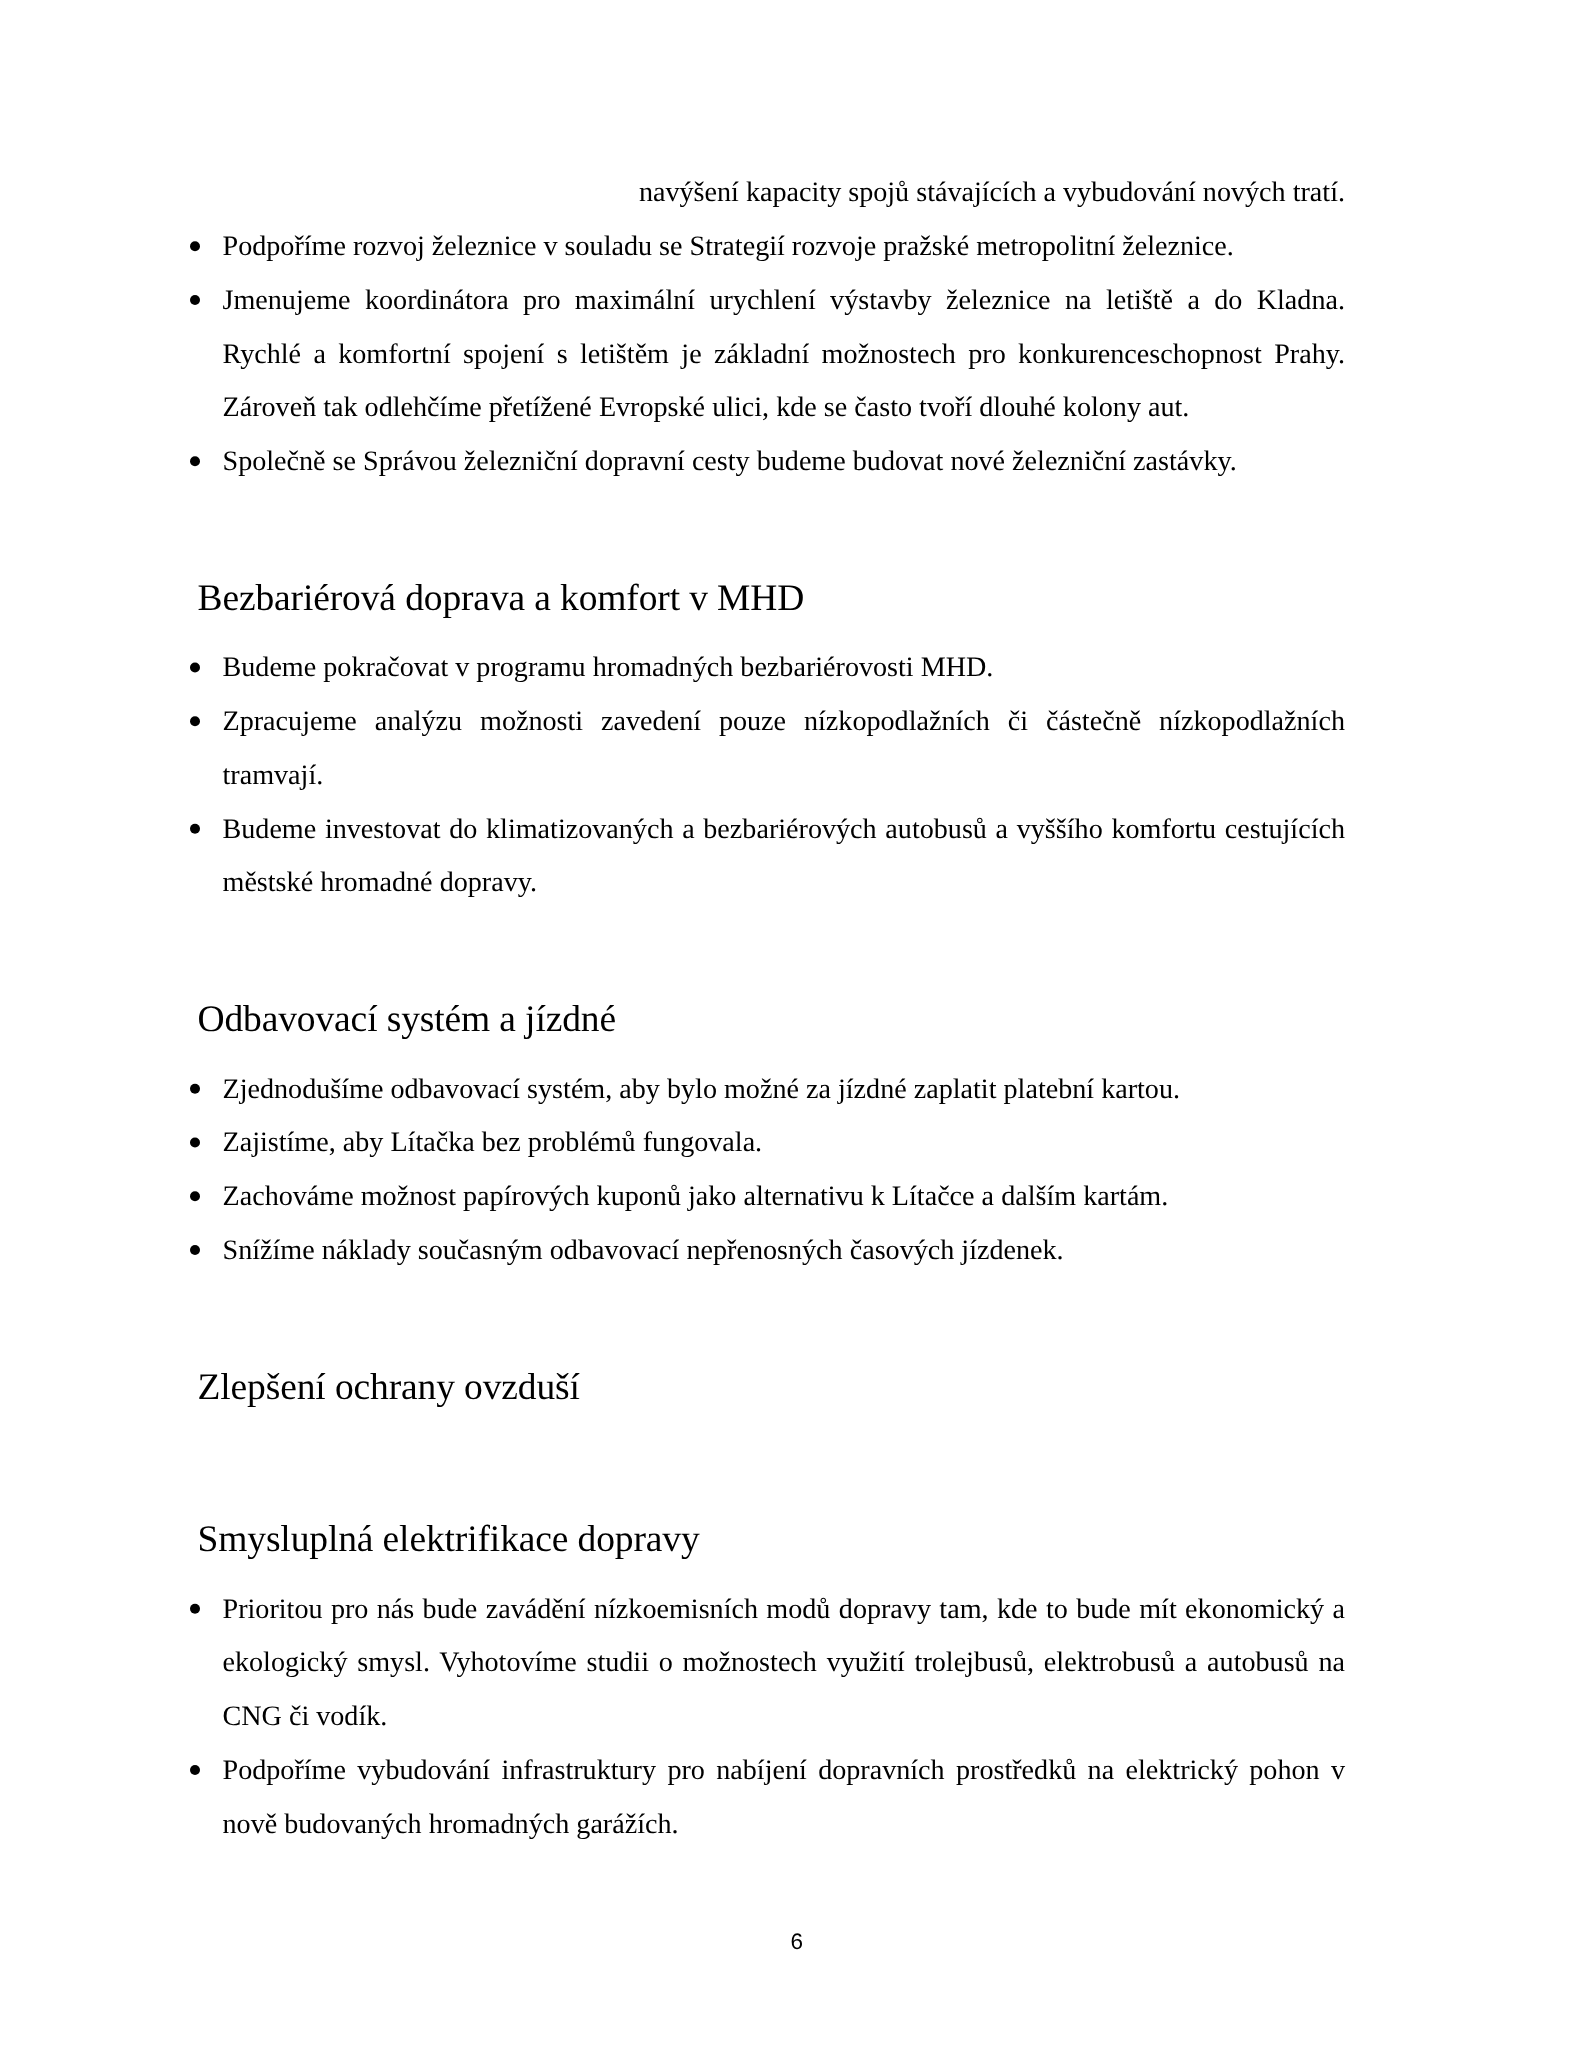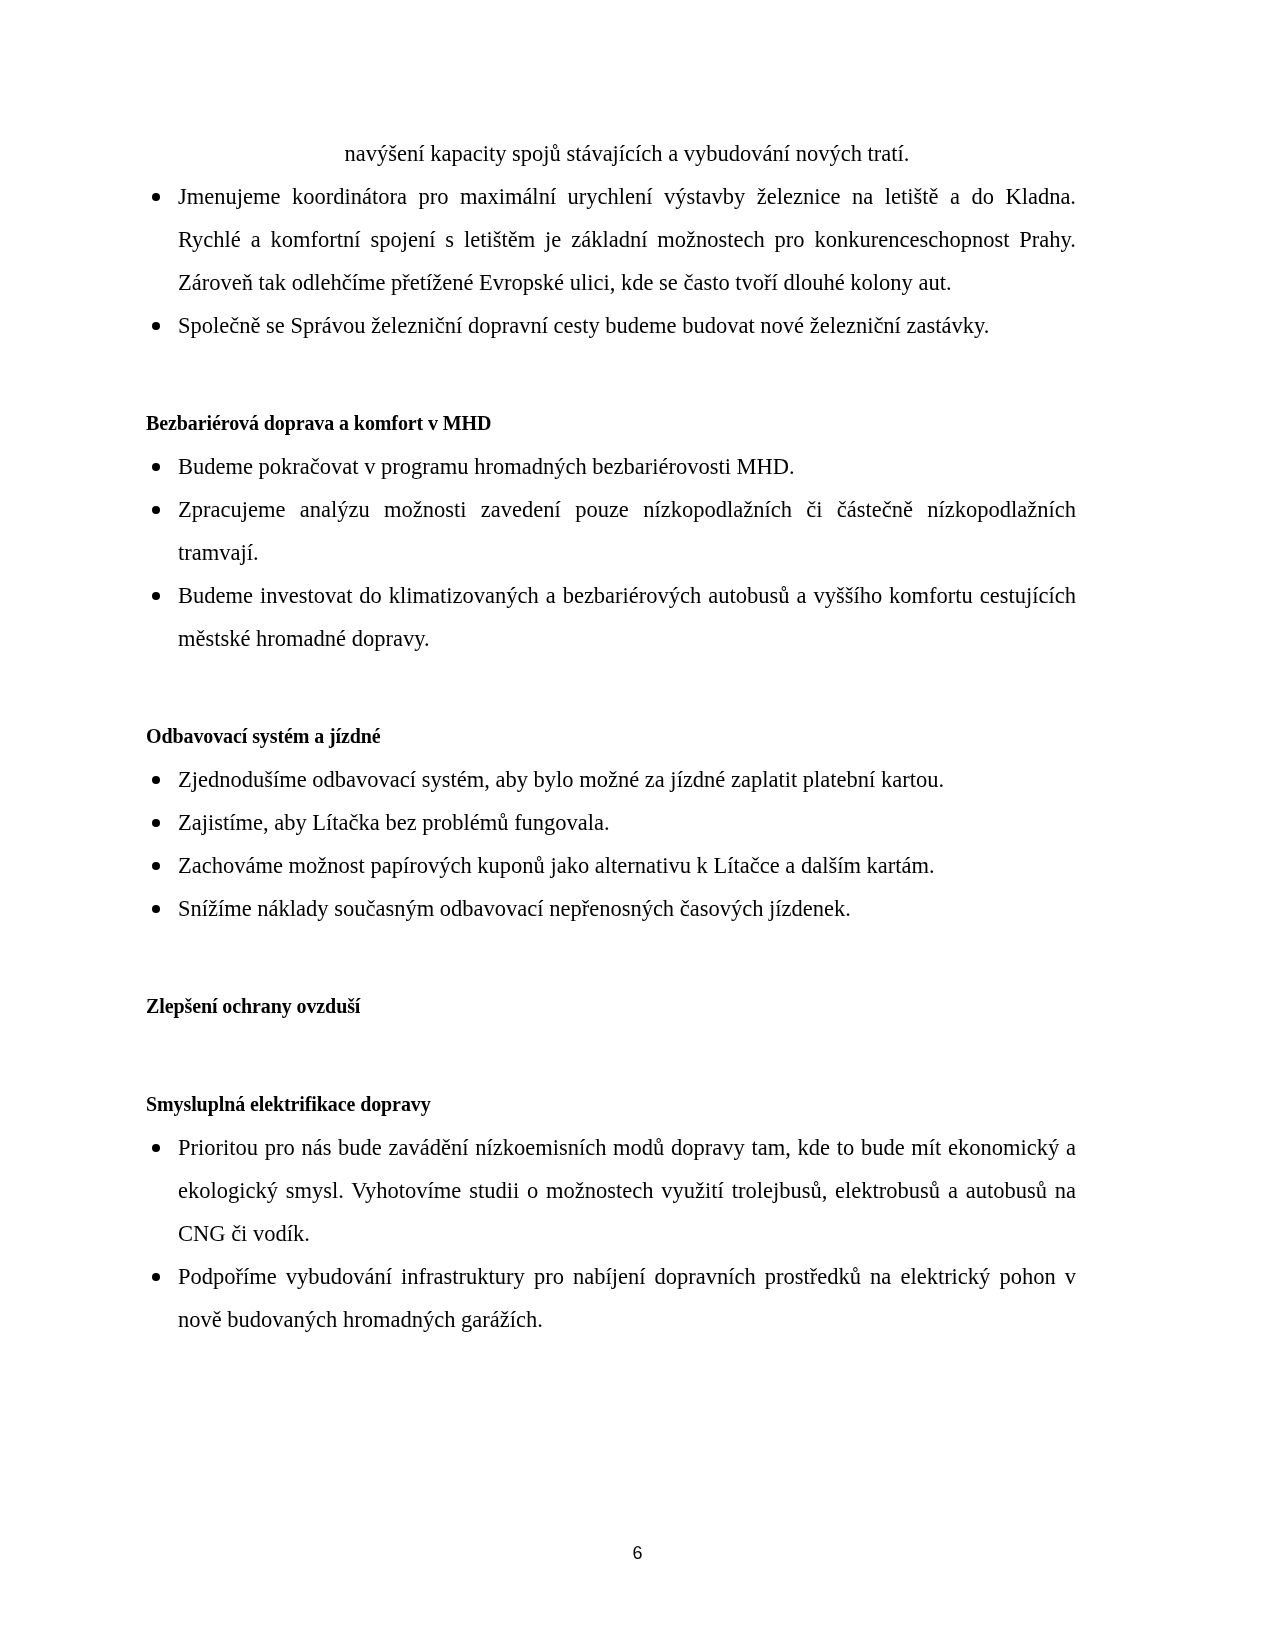--- a/index.html
+++ b/index.html
@@ -23,21 +23,21 @@
     position: absolute;
     left: 146px;
     top: 132px;
     width: 930px;
   }
 
   
   .cont-line {
     font-size: 22.5px;
     line-height: 43px;
-    text-align: center;
+    text-align: right;
     margin: 0 0 0 32px;
     padding: 0;
   }
 
   ul.bullets {
     list-style: none;
     margin: 0;
     padding: 0;
   }
   ul.bullets > li {
@@ -57,24 +57,24 @@
     position: absolute;
     left: 6px;
     top: 18px;
     width: 8px;
     height: 8px;
     border-radius: 50%;
     background: #000000;
   }
 
   h2.section-heading {
-    font-size: 20px;
+    font-size: 30px;
     line-height: 43px;
-    font-weight: bold;
-    margin: 0;
+    font-weight: normal;
+    margin: 12px;
     padding: 0;
     letter-spacing: -0.1px;
   }
   .gap-lg { height: 55px; }
 
   .page-number {
     position: absolute;
     left: 0;
     right: 0;
     top: 1543px;
@@ -87,20 +87,21 @@
 </head>
 <body>
 
 <div class="page">
 
   <div class="content">
 
     <p class="cont-line">navýšení kapacity spojů stávajících a vybudování nových tratí.</p>
 
     <ul class="bullets">
+      <li class="nojustify">Podpoříme rozvoj železnice v souladu se Strategií rozvoje pražské metropolitní železnice.</li>
       <li>Jmenujeme koordinátora pro maximální urychlení výstavby železnice na letiště a do Kladna. Rychlé a komfortní spojení s letištěm je základní možnostech pro konkurenceschopnost Prahy. Zároveň tak odlehčíme přetížené Evropské ulici, kde se často tvoří dlouhé kolony aut.</li>
       <li class="nojustify">Společně se Správou železniční dopravní cesty budeme budovat nové železniční zastávky.</li>
     </ul>
 
     <div class="gap-lg"></div>
 
     <h2 class="section-heading">Bezbariérová doprava a komfort v MHD</h2>
     <ul class="bullets">
       <li class="nojustify">Budeme pokračovat v programu hromadných bezbariérovosti MHD.</li>
       <li>Zpracujeme analýzu možnosti zavedení pouze nízkopodlažních či částečně nízkopodlažních tramvají.</li>

